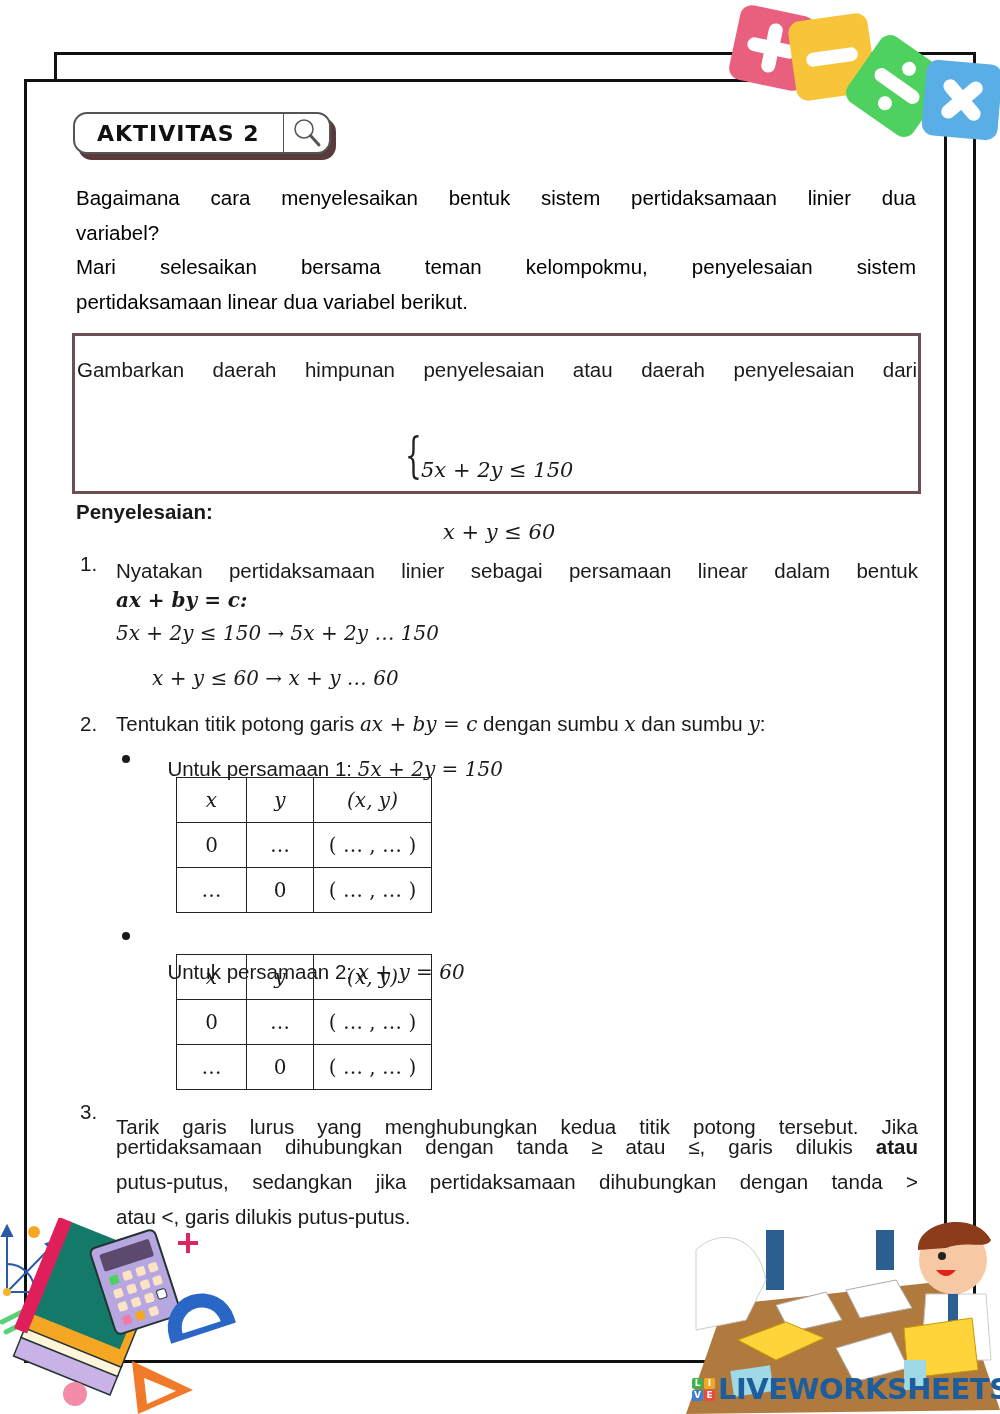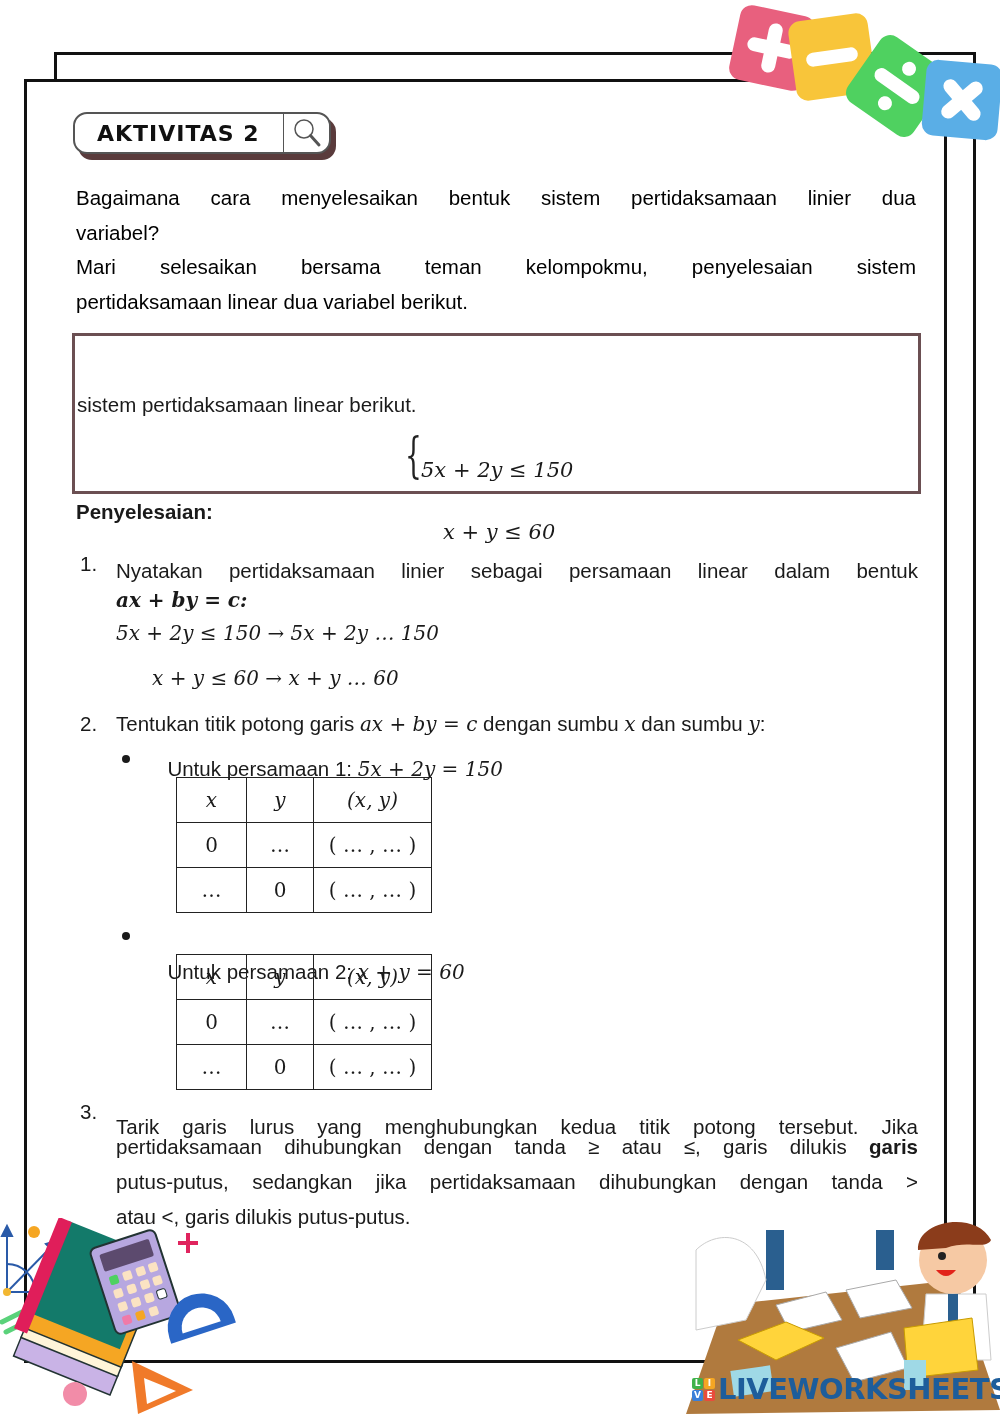--- a/index.html
+++ b/index.html
@@ -99,21 +99,21 @@
     </div>
   </div>
 </div>
 
 <div class="para just-full" style="top:180px;">Bagaimana cara menyelesaikan bentuk sistem pertidaksamaan linier dua</div>
 <div class="para" style="top:215px;">variabel?</div>
 <div class="para just-full" style="top:249px;">Mari selesaikan bersama teman kelompokmu, penyelesaian sistem</div>
 <div class="para" style="top:284px;">pertidaksamaan linear dua variabel berikut.</div>
 
 <div class="problem-box">
-  <div class="problem-text" style="top:51px;">sistem pertidaksamaan linear berikut.</div>
+  <div class="problem-text" style="text-align:justify;text-align-last:justify;">Gambarkan daerah himpunan penyelesaian atau daerah penyelesaian dari</div>
   <div class="system">
     <span class="brace">{</span>
     <div class="eq-line">5x + 2y ≤ 150</div>
     <div class="eq-line second">x + y ≤ 60</div>
   </div>
 </div>
 
 <div class="heading">Penyelesaian:</div>
 
 <div class="step" style="top:546px;">
@@ -177,21 +177,21 @@
     <td class="c1">…</td>
     <td class="c2">0</td>
     <td class="c3">( … , … )</td>
   </tr>
 </tbody>
   </table>
 
 <div class="step" style="top:1094px;">
   <span class="step-num">3.</span>
   <div class="step-body" style="text-align-last:justify;margin-top:15px;">Tarik garis lurus yang menghubungkan kedua titik potong tersebut. Jika</div>
-  <div class="step-body" style="top:35px;text-align-last:justify;"><span>pertidaksamaan dihubungkan dengan tanda ≥ atau ≤, garis dilukis </span><span class="bold">garis</span></div>
+  <div class="step-body" style="top:35px;text-align-last:justify;"><span>pertidaksamaan dihubungkan dengan tanda ≥ atau ≤, garis dilukis </span><span class="bold">atau</span></div>
   <div class="step-body" style="top:70px;text-align-last:justify;">putus-putus, sedangkan jika pertidaksamaan dihubungkan dengan tanda &gt;</div>
   <div class="step-body" style="top:105px;">atau &lt;, garis dilukis putus-putus.</div>
 </div>
 
 <svg class="deco" style="left:0;top:1218px;" width="240" height="196" viewBox="0 0 240 196">
 
   <g stroke="#2a5aa8" stroke-width="2" fill="none">
     <line x1="7" y1="74" x2="7" y2="14"></line>
     <polygon points="2,18 7,8 12,18" fill="#2a5aa8"></polygon>
     <line x1="7" y1="74" x2="62" y2="74"></line>

